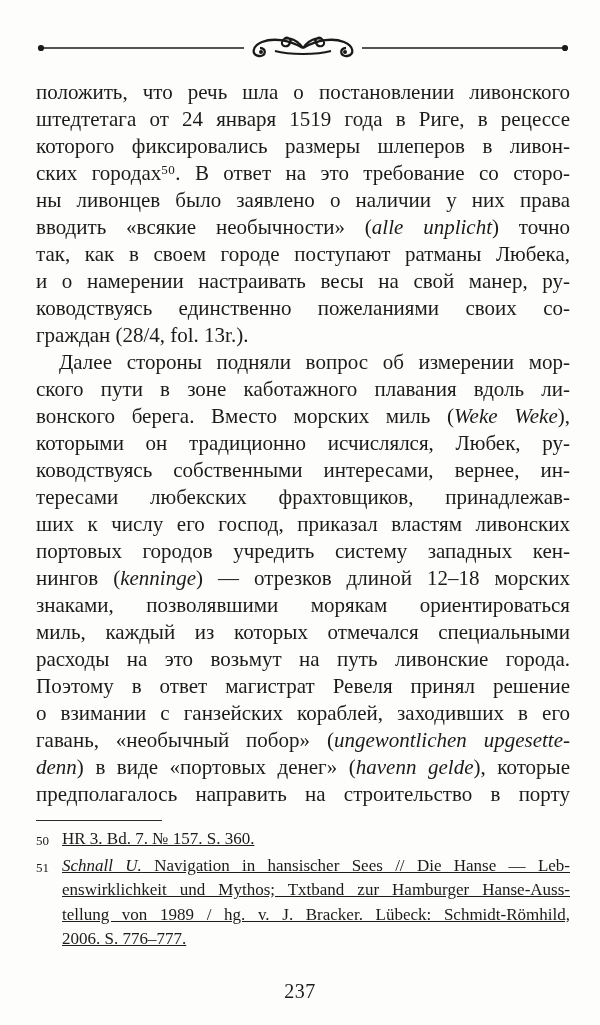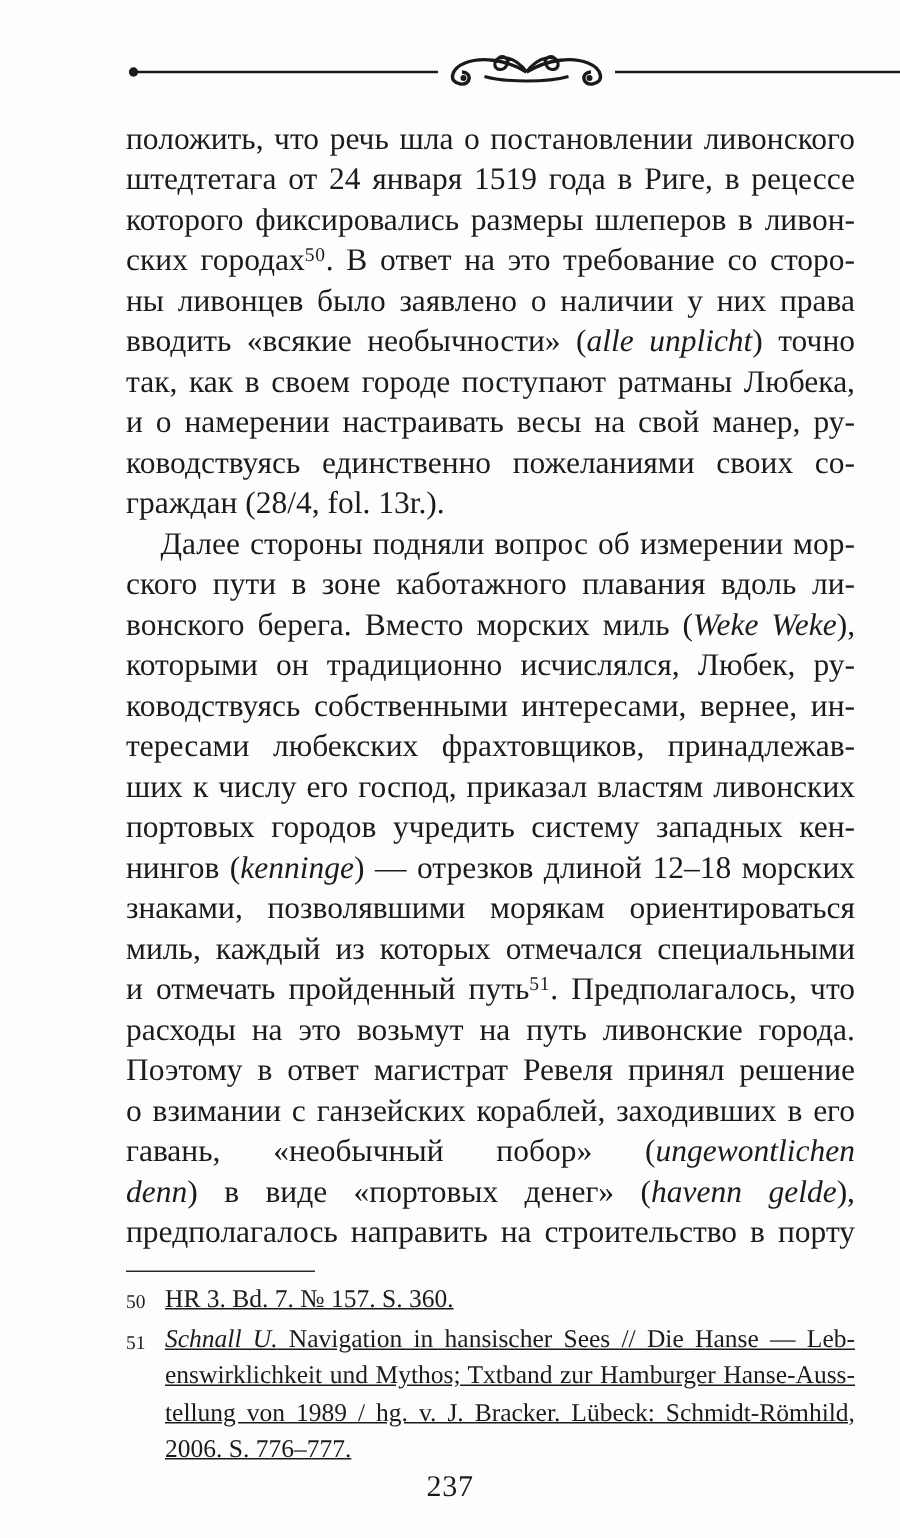--- a/index.html
+++ b/index.html
@@ -7,21 +7,20 @@
     width: 600px; height: 1025px;
     background: #fdfdfc;
     color: #1b1b1b;
     font-family: "Liberation Serif", "DejaVu Serif", serif;
     overflow: hidden;
   }
   .page {
     position: relative;
     width: 600px; height: 1025px;
     box-sizing: border-box;
-    padding-left: 48px;
   }
   .ornament-wrap {
     padding: 33px 33px 0 36px;
   }
   .ornament-wrap svg { display: block; }
 
   .body-text {
     padding: 16px 30px 0 36px;
     font-size: 21px;
     line-height: 27px;
@@ -115,21 +114,20 @@
         <div class="line just"><span class="">ского пути в зоне каботажного плавания вдоль ли-</span></div>
         <div class="line just"><span class="">вонского берега. Вместо морских миль (</span><span class="it">Weke Weke</span><span class="">),</span></div>
         <div class="line just"><span class="">которыми он традиционно исчислялся, Любек, ру-</span></div>
         <div class="line just"><span class="">ководствуясь собственными интересами, вернее, ин-</span></div>
         <div class="line just"><span class="">тересами любекских фрахтовщиков, принадлежав-</span></div>
         <div class="line just"><span class="">ших к числу его господ, приказал властям ливонских</span></div>
         <div class="line just"><span class="">портовых городов учредить систему западных кен-</span></div>
         <div class="line just"><span class="">нингов (</span><span class="it">kenninge</span><span class="">) — отрезков длиной 12–18 морских</span></div>
         <div class="line just"><span class="">знаками, позволявшими морякам ориентироваться</span></div>
         <div class="line just"><span class="">миль, каждый из которых отмечался специальными</span></div>
-        <div class="line just"><span class="">и отмечать пройденный путь</span><span class=" sup">51</span><span class="">. Предполагалось, что</span></div>
         <div class="line just"><span class="">расходы на это возьмут на путь ливонские города.</span></div>
         <div class="line just"><span class="">Поэтому в ответ магистрат Ревеля принял решение</span></div>
         <div class="line just"><span class="">о взимании с ганзейских кораблей, заходивших в его</span></div>
         <div class="line just"><span class="">гавань, «необычный побор» (</span><span class="it">ungewontlichen upgesette-</span></div>
         <div class="line just"><span class="it">denn</span><span class="">) в виде «портовых денег» (</span><span class="it">havenn gelde</span><span class="">), которые</span></div>
         <div class="line just"><span class="">предполагалось направить на строительство в порту</span></div>
       </div>
     </div>
 
   <hr class="fn-separator">

